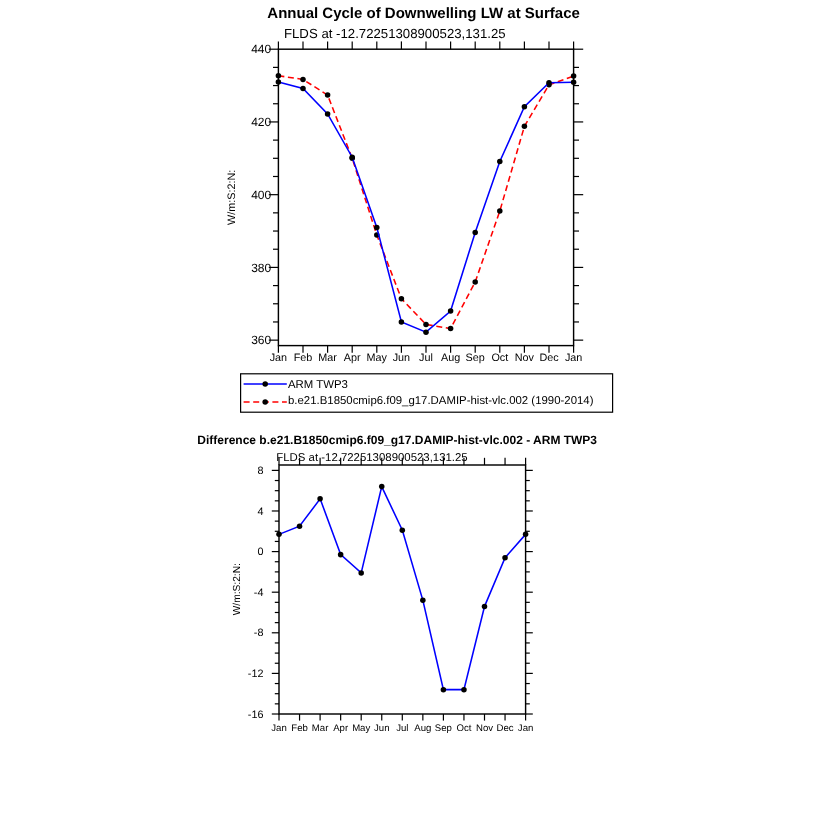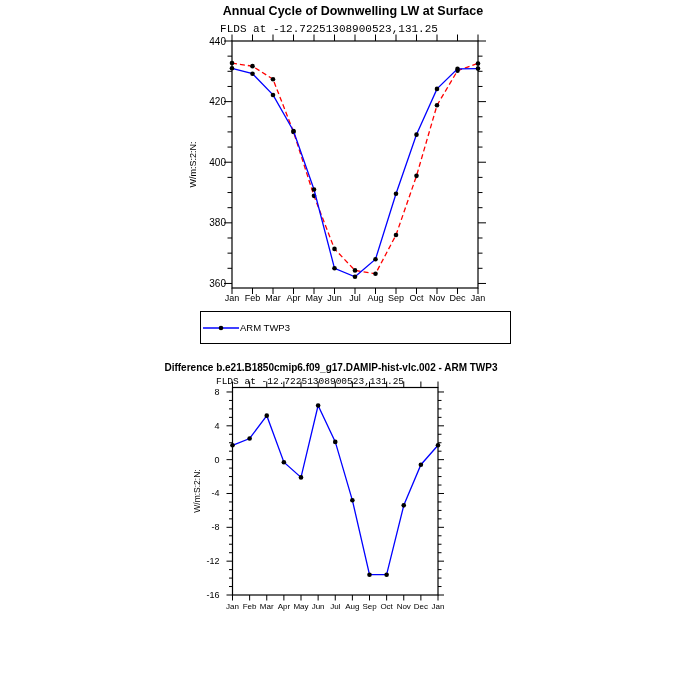--- a/index.html
+++ b/index.html
@@ -2,21 +2,21 @@
 <html><head>
 <meta charset="utf-8">
 <style>
   html,body{margin:0;padding:0;background:#ffffff;}
   .canvas{
     position:relative;width:700px;height:700px;background:#ffffff;overflow:hidden;
     font-family:"Liberation Sans", sans-serif;color:#000;
   }
   .chart-svg{position:absolute;left:0;top:0;}
   .fig-title{position:absolute;transform:translateX(-50%);font-weight:bold;white-space:nowrap;text-align:right;}
-  .fig-sub{position:absolute;transform:translateX(-50%);white-space:nowrap;font-family:Liberation Mono, monospace;}
+  .fig-sub{position:absolute;transform:translateX(-50%);white-space:nowrap;}
   .t1{left:353px;top:4px;font-size:12.5px;}
   .s1{left:329px;top:23px;font-size:11px;}
   .t2{left:331px;top:362px;font-size:10px;}
   .s2{left:310px;top:376px;font-size:9.5px;}
   .legend{
     position:absolute;left:200px;top:311px;width:308px;height:29px;
     border:1.2px solid #000;background:#fff;display:flex;flex-direction:column;
     justify-content:space-around;padding:1px 0 1px 1px;box-sizing:content-box;
   }
   .legend-row{display:flex;align-items:center;height:13px;}
@@ -253,17 +253,24 @@
   <div class="fig-sub s1">FLDS at -12.72251308900523,131.25</div>
 
   <div class="legend" id="legend-box">
       <div class="legend-row">
         <svg width="38" height="12">
           <line x1="1" x2="37" y1="6" y2="6" stroke="#0000ff" stroke-width="1.3"></line>
           <circle cx="19" cy="6" r="2.3" fill="#000000"></circle>
         </svg>
         <span class="legend-label">ARM TWP3</span>
       </div>
+      <div class="legend-row">
+        <svg width="38" height="12">
+          <line x1="1" x2="37" y1="6" y2="6" stroke="#ff0000" stroke-width="1.3" stroke-dasharray="5,3"></line>
+          <circle cx="19" cy="6" r="2.3" fill="#000000"></circle>
+        </svg>
+        <span class="legend-label">b.e21.B1850cmip6.f09_g17.DAMIP-hist-vlc.002 (1990-2014)</span>
+      </div>
     </div>
 
   <div class="fig-title t2">Difference b.e21.B1850cmip6.f09_g17.DAMIP-hist-vlc.002 - ARM TWP3</div>
   <div class="fig-sub s2">FLDS at -12.72251308900523,131.25</div>
 </div>
 
 </body></html>

